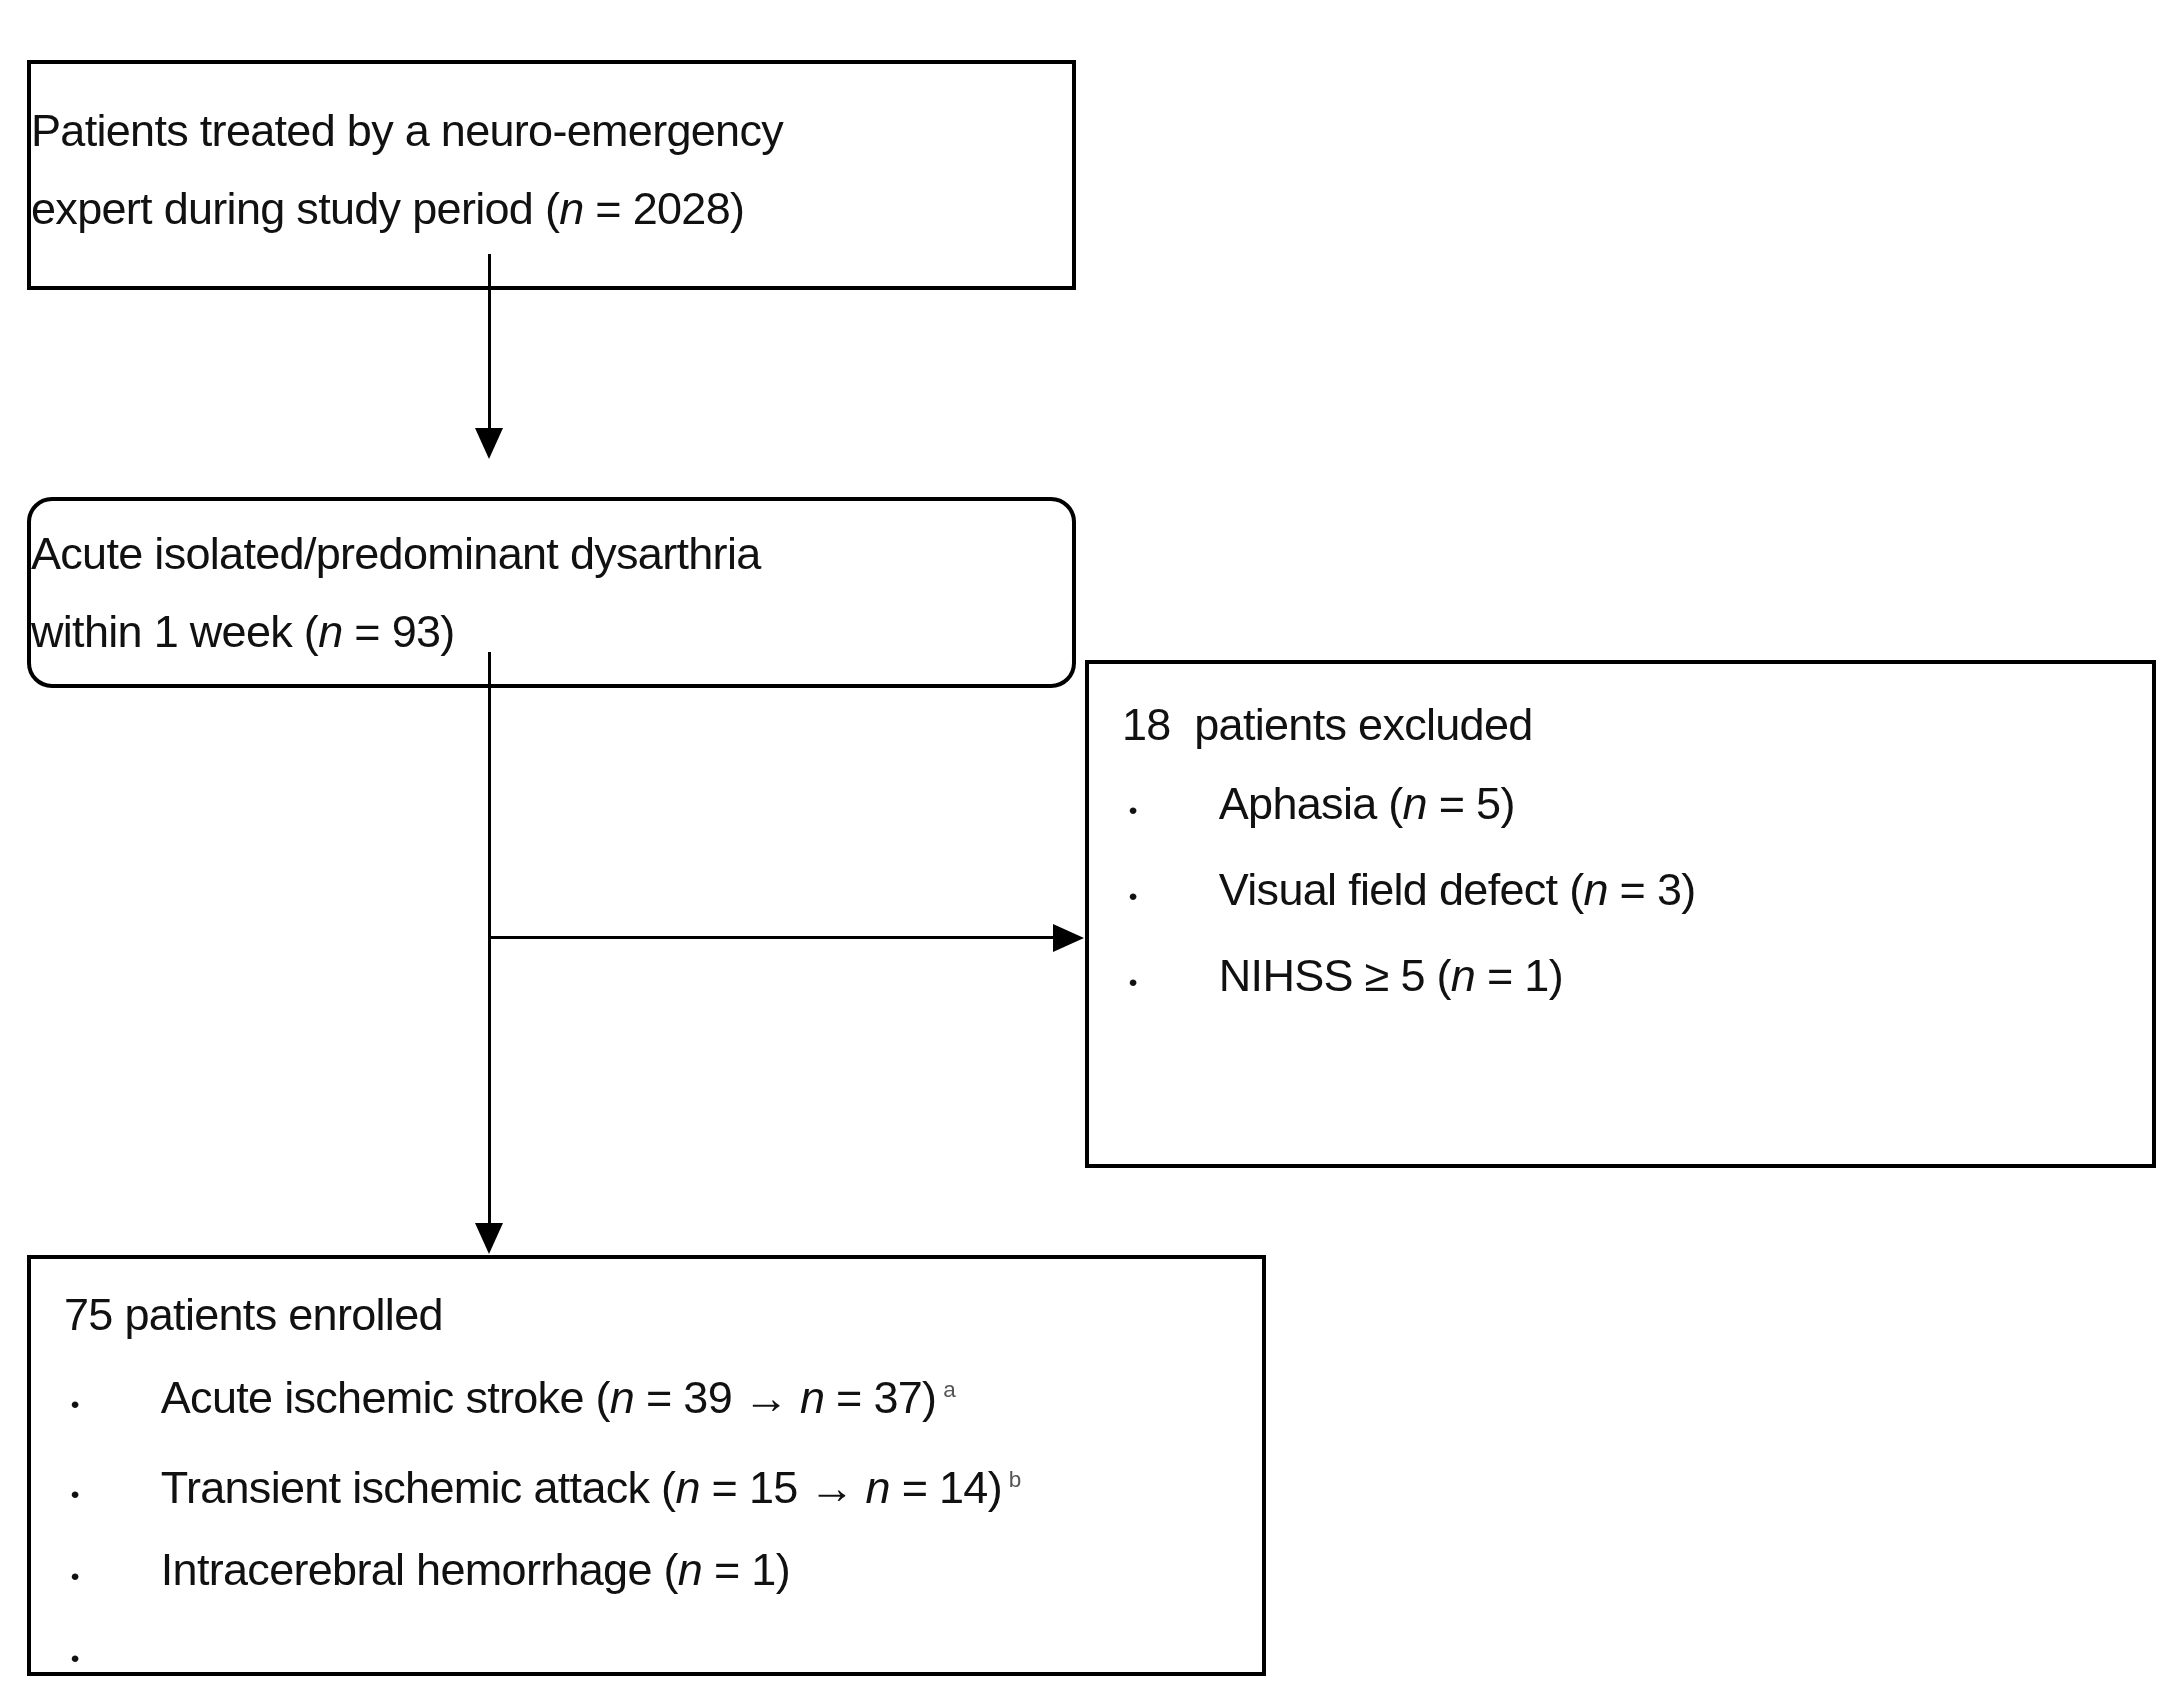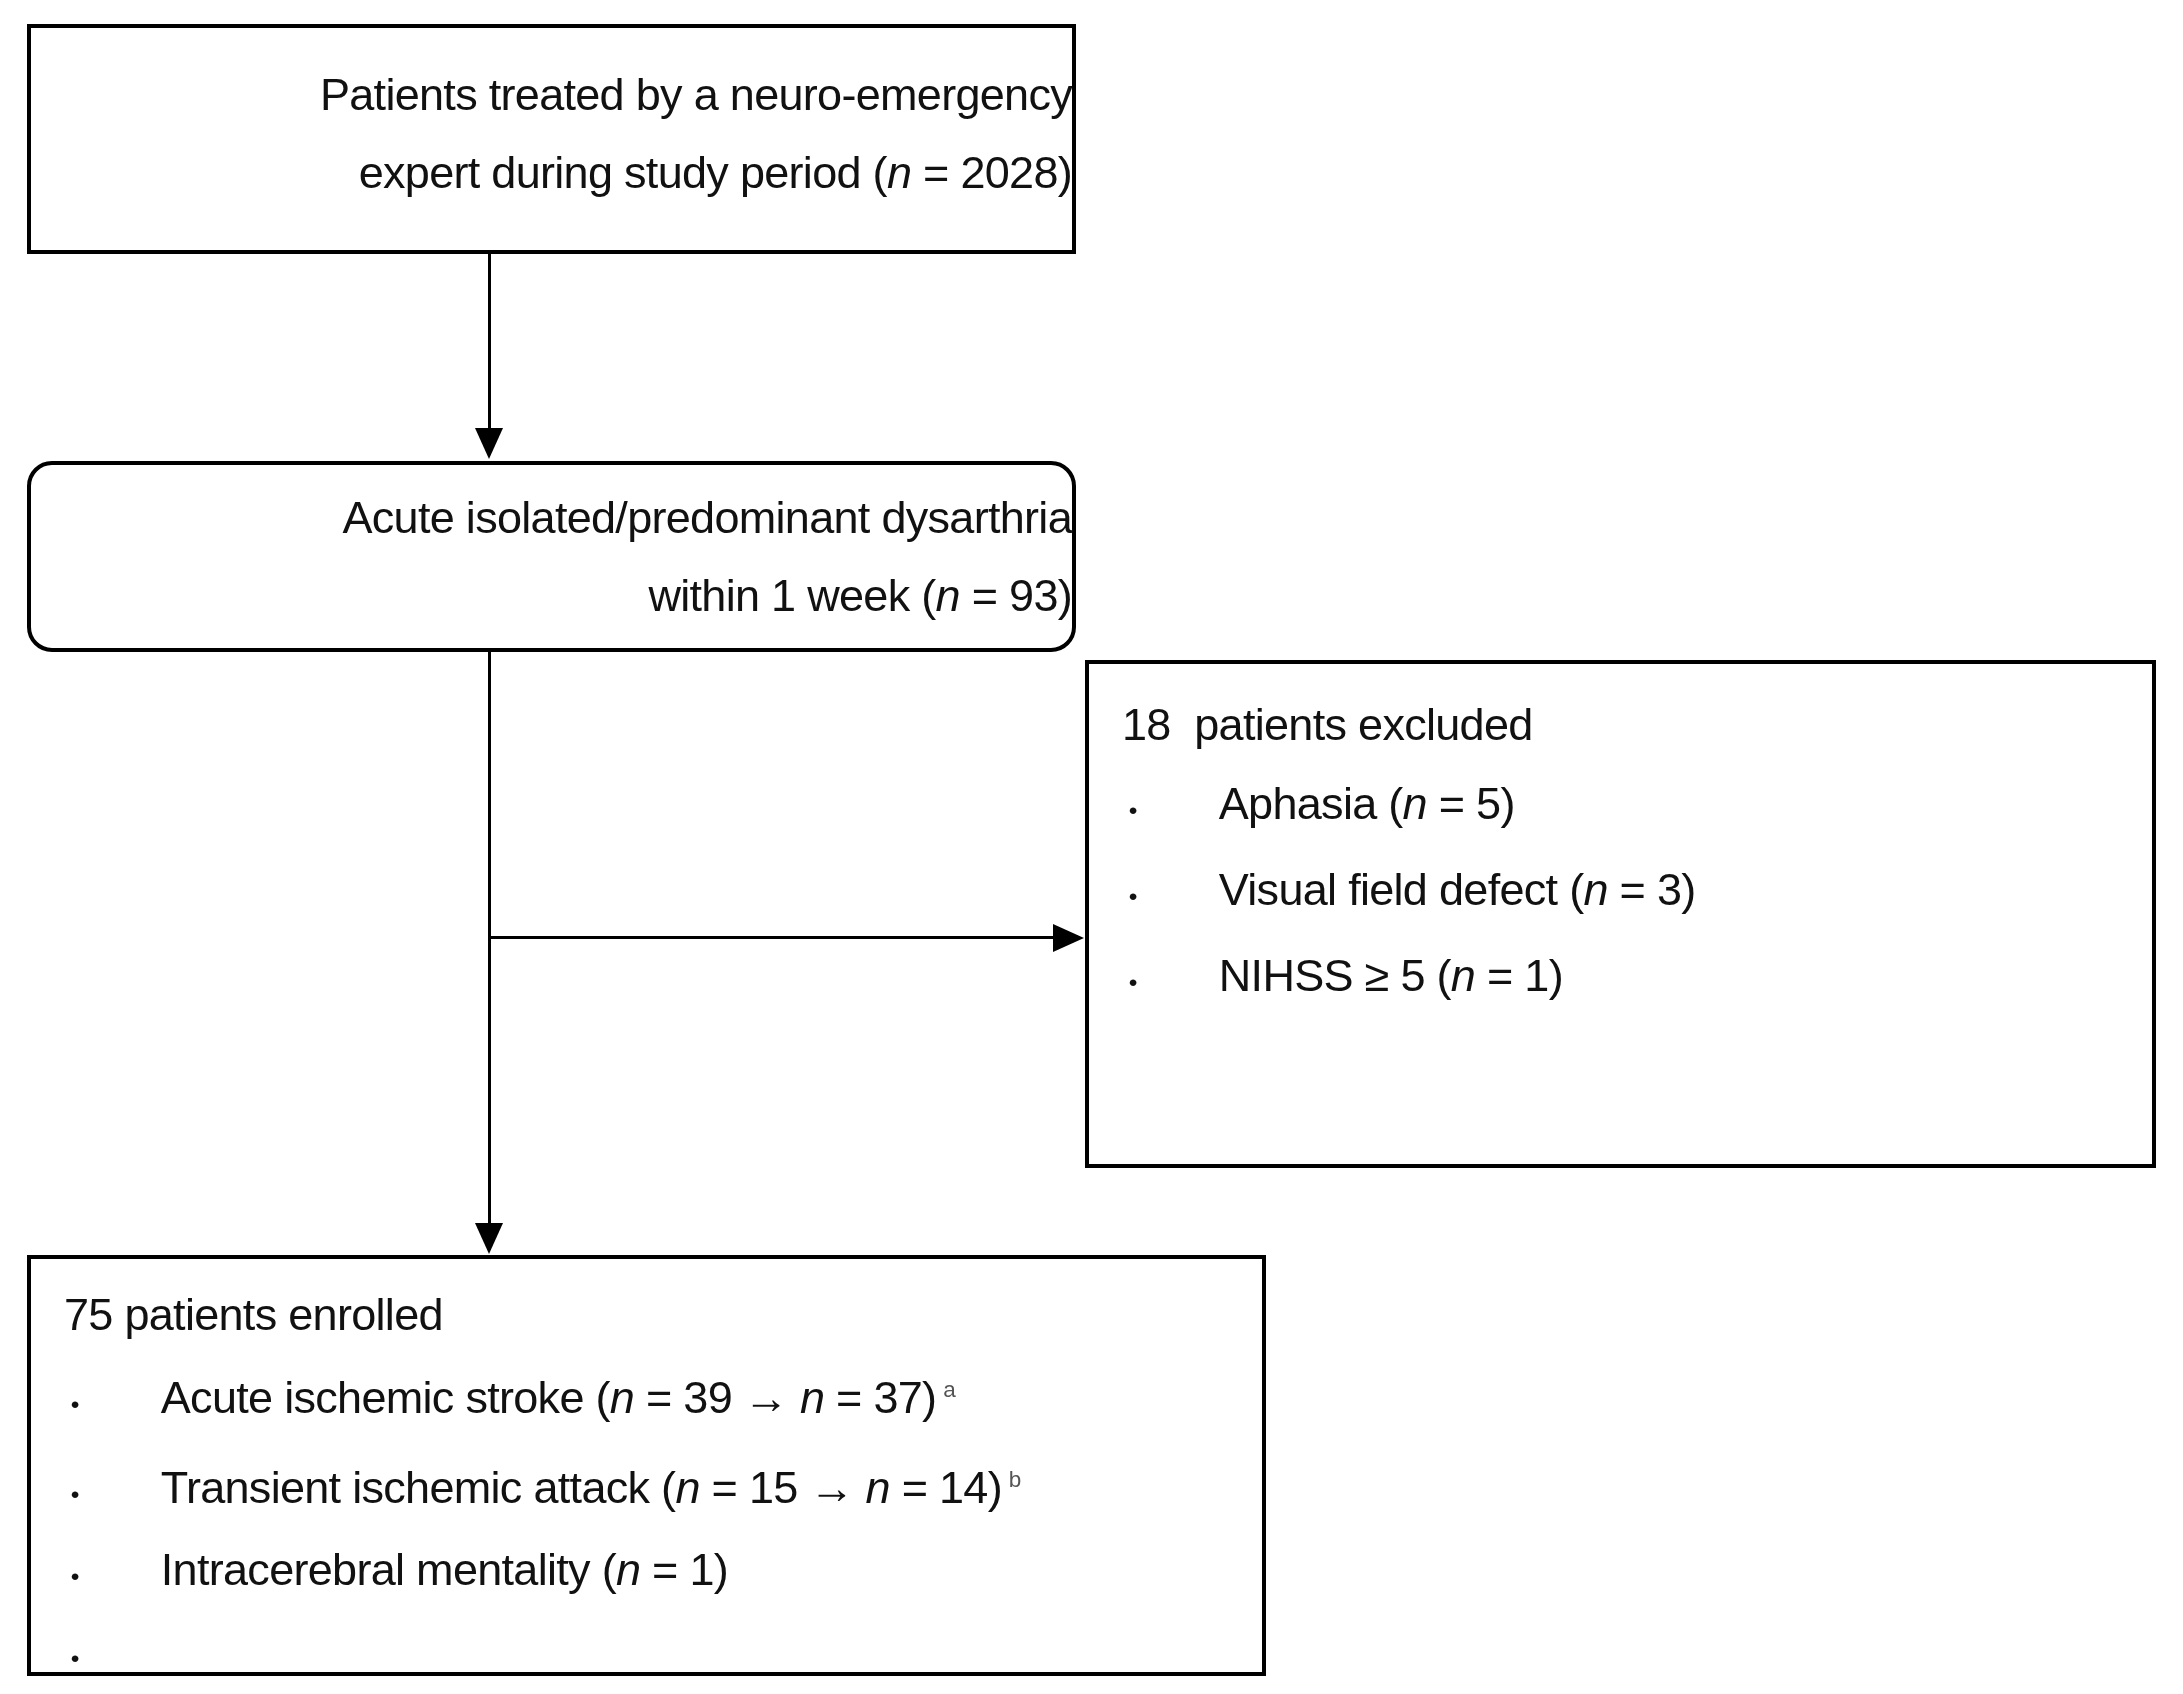--- a/index.html
+++ b/index.html
@@ -18,23 +18,24 @@
     box-sizing: border-box;
     border: 4.1px solid #000000;
     background: #ffffff;
     font-size: 45px;
   }
   
   .box-center {
     display: flex;
     flex-direction: column;
     justify-content: center;
-    align-items: flex-end;
+    align-items: flex-start;
     text-align: center;
     line-height: 78px;
+    margin-top: 36px;
   }
   #box-source    { left: 27px;   top: 24px;   width: 1049px; height: 230px; padding-bottom: 9.6px; }
   #box-dysarthria{ left: 27px;   top: 461px;  width: 1049px; height: 191px; border-radius: 25px; }
   #box-excluded  { left: 1085px; top: 660px; width: 1071px; height: 508px;
                    padding: 20.5px 13.6px 0 33px; line-height: 79px; }
   #box-enrolled  { left: 27px;   top: 1255px; width: 1239px; height: 421px;
                    padding: 18px 13.6px 0 33px; line-height: 75px; }
 
   .box-title { white-space: pre-wrap; }
 
@@ -114,21 +115,21 @@
     <div class="bullet">
       <span class="marker"></span>
       <span class="text"><span>Acute ischemic stroke (</span><span class="seg-italic">n</span><span> = 39 </span><span class="seg-arrow">→</span><span> </span><span class="seg-italic">n</span><span> = 37)</span><span class="seg-sup">a</span></span>
     </div>
     <div class="bullet">
       <span class="marker"></span>
       <span class="text"><span>Transient ischemic attack (</span><span class="seg-italic">n</span><span> = 15 </span><span class="seg-arrow">→</span><span> </span><span class="seg-italic">n</span><span> = 14)</span><span class="seg-sup">b</span></span>
     </div>
     <div class="bullet">
       <span class="marker"></span>
-      <span class="text"><span>Intracerebral mentality (</span><span class="seg-italic">n</span><span> = 1)</span></span>
+      <span class="text"><span>Intracerebral hemorrhage (</span><span class="seg-italic">n</span><span> = 1)</span></span>
     </div>
     <div class="bullet">
       <span class="marker"></span>
     </div>
   </div>
 
 </div>
 
 
 </body></html>

